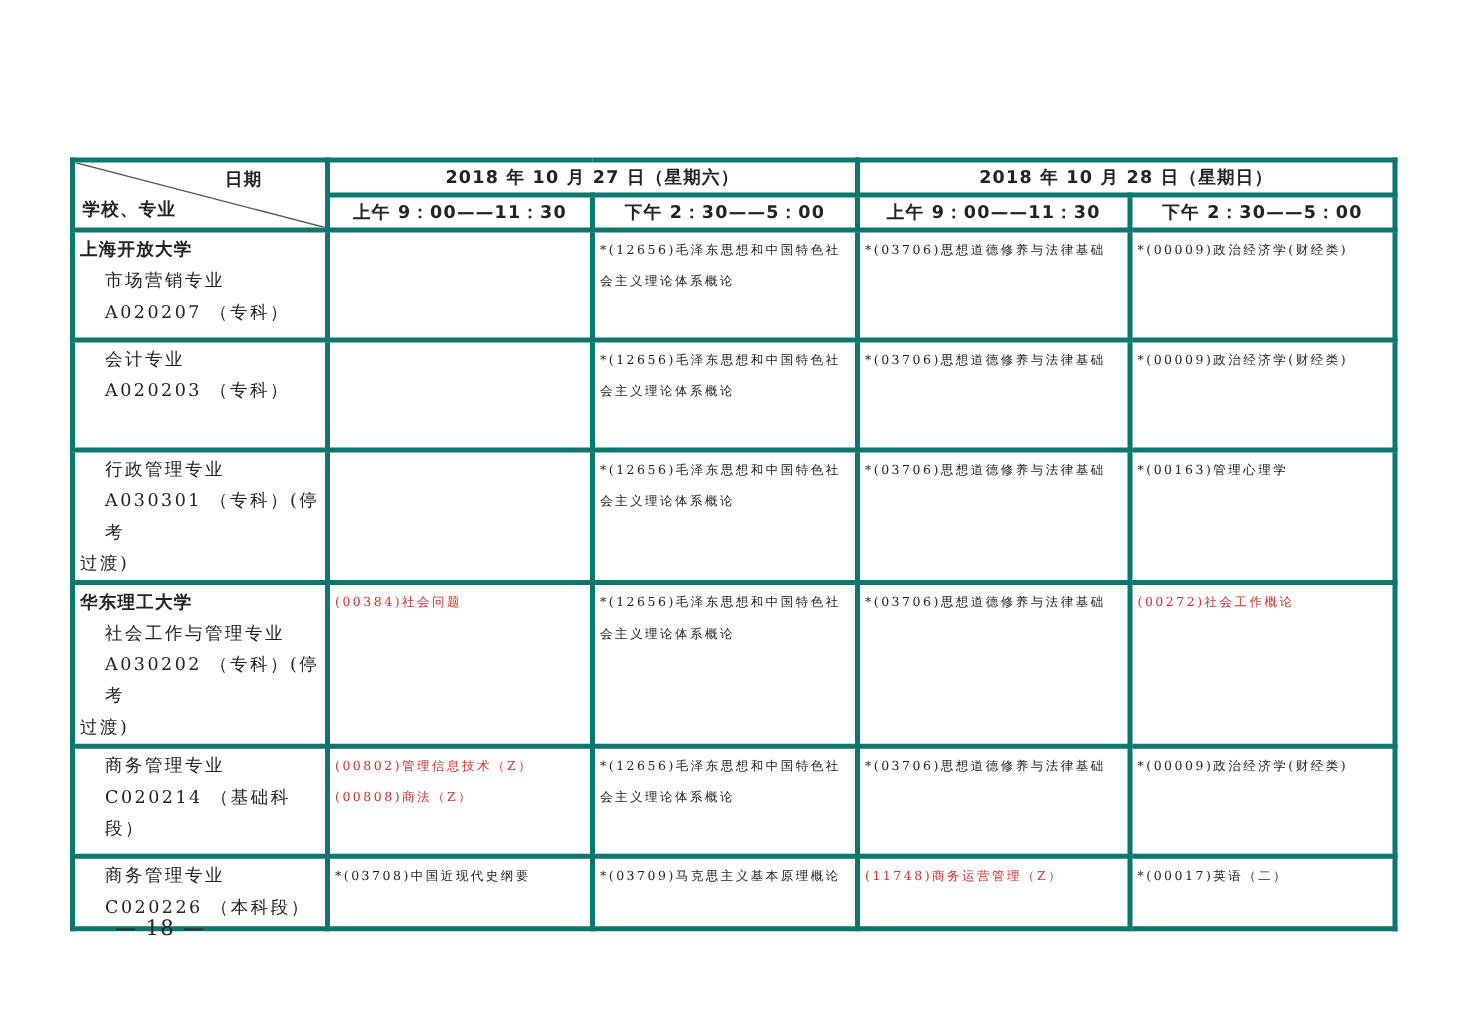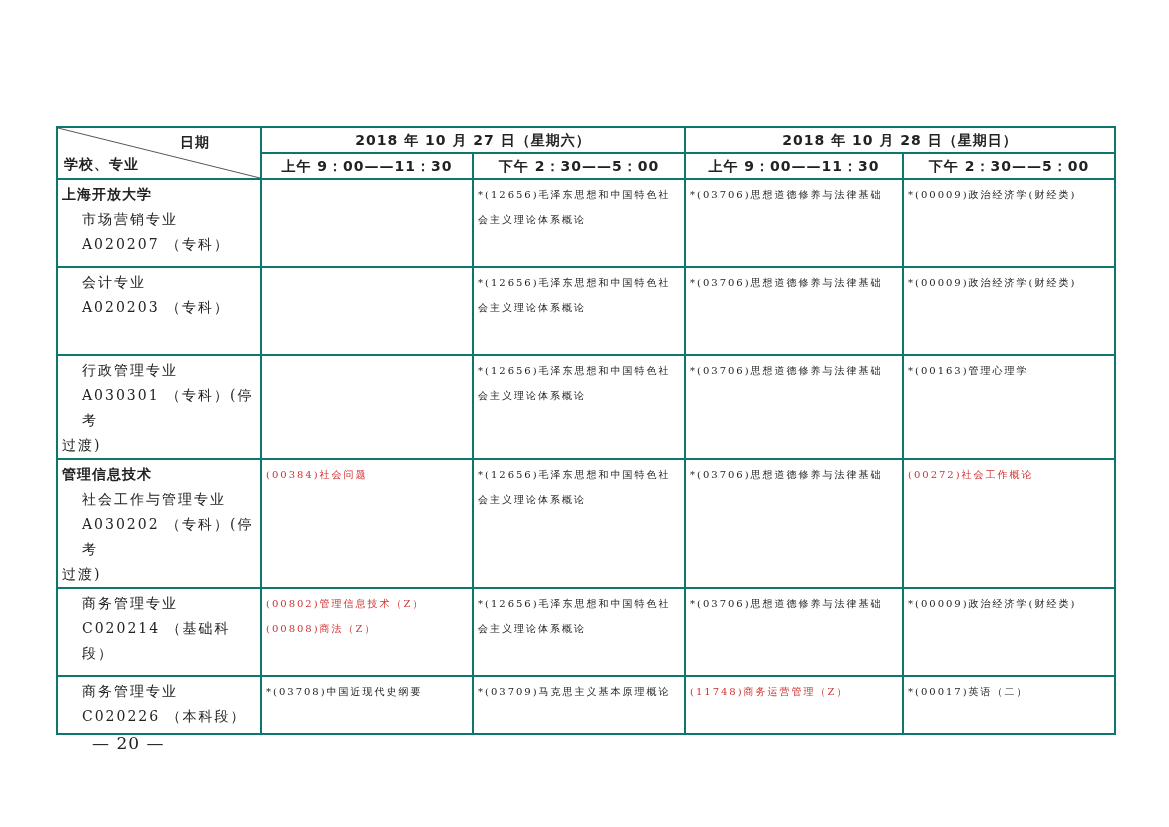--- a/index.html
+++ b/index.html
@@ -18,21 +18,21 @@
     .sched-table {
       position: absolute;
       left: 56px;
       top: 126px;
       width: 1058px;
       border-collapse: collapse;
       table-layout: fixed;
       font-size: 14px;
     }
     .sched-table td, .sched-table th {
-      border: 2px solid #0f766e;
+      border: 4px solid #0f766e;
       vertical-align: top;
       padding: 2px 4px 0 4px;
       line-height: 25px;
       letter-spacing: 2px;
       word-break: break-all;
     }
     .sched-table tr.row-date th,
     .sched-table tr.row-time th {
       font-weight: bold;
       text-align: center;
@@ -174,21 +174,21 @@
         </td>
         <td>
           <span class="exam">*(03706)思想道德修养与法律基础</span>
         </td>
         <td>
           <span class="exam">*(00163)管理心理学</span>
         </td>
       </tr>
       <tr style="height: 100px;">
         <td>
-          <span class="school-name">管理信息技术</span>
+          <span class="school-name">华东理工大学</span>
           <span class="major-line">社会工作与管理专业</span>
           <span class="major-line">A030202 （专科）(停考</span>
           <span class="major-cont">过渡)</span>
         </td>
         <td>
           <span class="exam red">(00384)社会问题</span>
         </td>
         <td>
           <span class="exam">*(12656)毛泽东思想和中国特色社会主义理论体系概论</span>
         </td>
@@ -232,13 +232,13 @@
         <td>
           <span class="exam red">(11748)商务运营管理（Z）</span>
         </td>
         <td>
           <span class="exam">*(00017)英语（二）</span>
         </td>
       </tr>
     </tbody>
 </table>
 
-<div class="page-num">— 20 —</div>
+<div class="page-num">— 18 —</div>
 
 </body></html>

